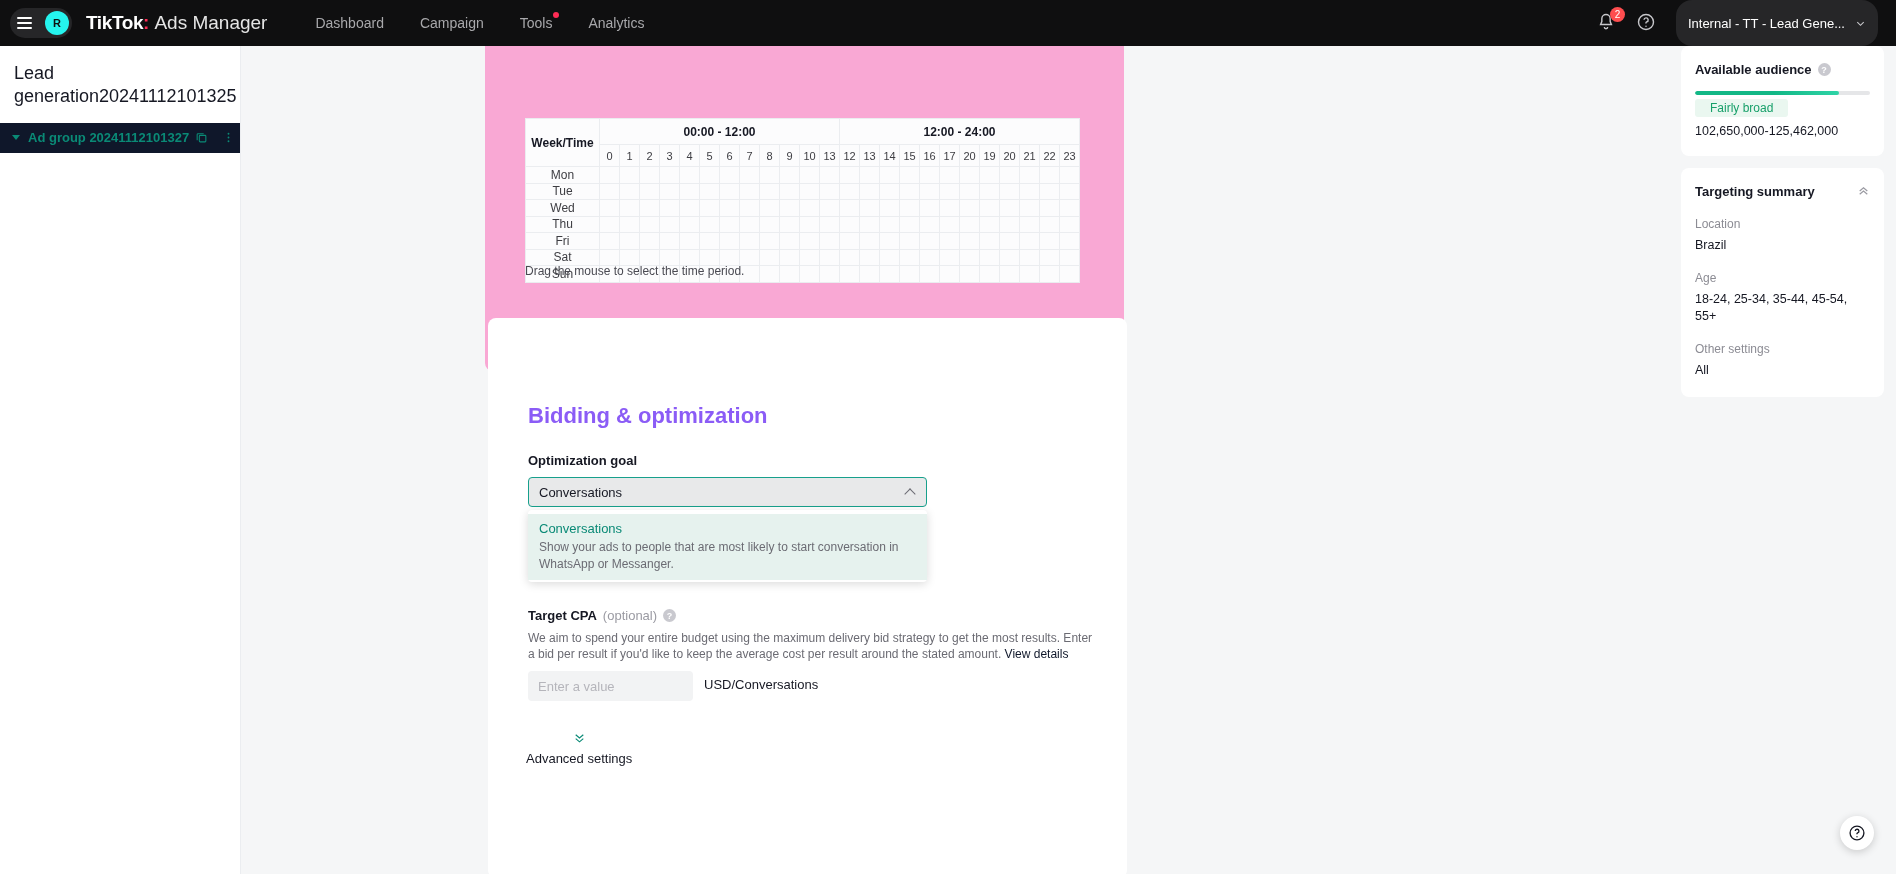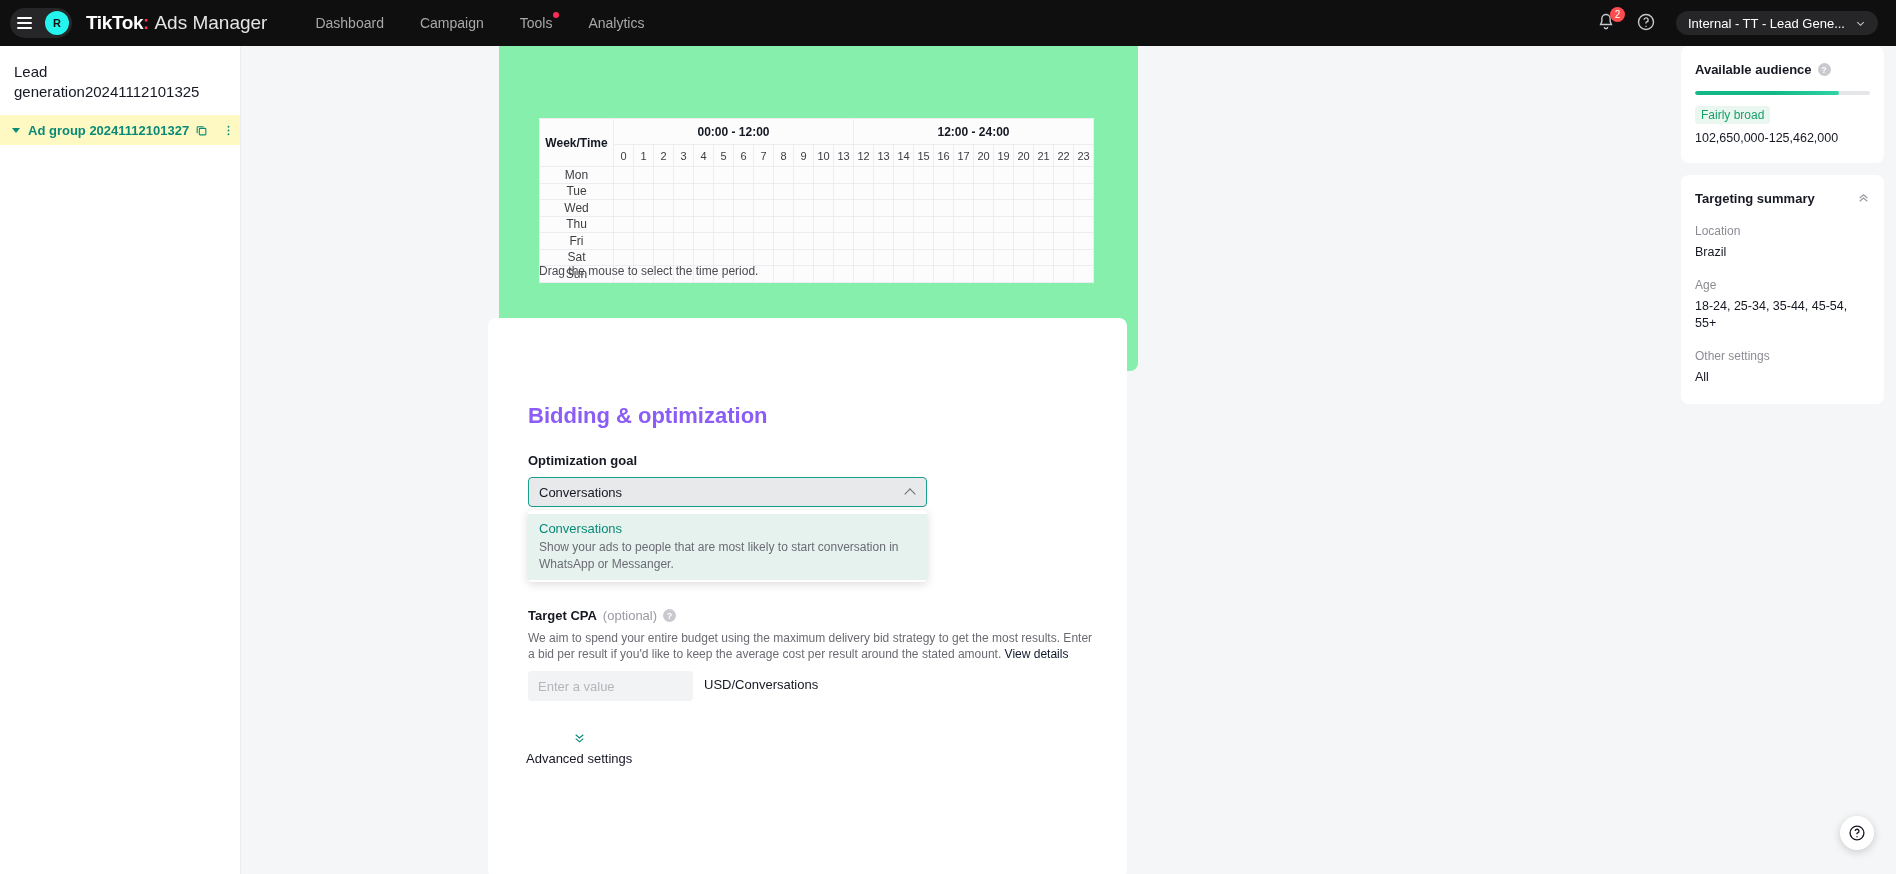--- a/index.html
+++ b/index.html
@@ -50,60 +50,60 @@
   }
   .nav-right { margin-left: auto; display: flex; align-items: center; gap: 18px; }
   .icon-btn { position: relative; cursor: pointer; width: 22px; height: 22px; }
   .badge {
     position: absolute; top: -5px; right: -7px;
     min-width: 15px; height: 15px; padding: 0 3px;
     border-radius: 8px; background: #fe4d4f; color: #fff;
     font-size: 10px; line-height: 15px; text-align: center;
   }
   .acct-pill {
-    height: 24px; border-radius: 16px; background: #262628;
+    height: 46px; border-radius: 16px; background: #262628;
     display: flex; align-items: center; gap: 10px;
     padding: 0 12px; cursor: pointer;
   }
   .acct-pill span { color: #fff; font-size: 13px; white-space: nowrap; }
 
   
   .shell { display: flex; height: 828px; }
 
   
   .sidebar {
     width: 241px; background: #fff; flex: 0 0 241px;
     border-right: 1px solid #ebedf0;
   }
   .sb-title {
-    font-size: 15px; color: #161823; font-weight: 400;
+    font-size: 18px; color: #161823; font-weight: 400;
     padding: 16px 14px 14px 14px; line-height: 1.3;
   }
   .sb-item {
     display: flex; align-items: center; gap: 6px;
     height: 30px; padding: 0 12px 0 12px;
-    background: #fef9c3; cursor: pointer;
+    background: #0f172a; cursor: pointer;
   }
   .sb-caret {
     width: 0; height: 0; border-left: 4.5px solid transparent;
     border-right: 4.5px solid transparent; border-top: 5.5px solid #0a8a76;
     margin-right: 2px;
   }
   .sb-item-label { color: #0a8a76; font-size: 13px; font-weight: bold; flex: 1; white-space: nowrap; }
   .sb-icon { color: #0a8a76; display: flex; align-items: center; cursor: pointer; }
 
   
   .center {
     flex: 1; background: #f5f6f7; position: relative;
     overflow: hidden;
   }
   .card-sched {
-    position: absolute; left: 258px; top: -40px;
+    position: absolute; left: 244px; top: -40px;
     width: 639px; height: 365px;
-    border-radius: 8px; background: #86efac;
+    border-radius: 8px; background: #f9a8d4;
   }
   .card-bid {
     position: absolute; left: 247px; top: 272px;
     width: 639px; height: 560px;
     border-radius: 8px; background: #fff;
   }
 
   
   .sched-wrap { position: absolute; left: 40px; top: 112px; }
   table.sched { border-collapse: collapse; }
@@ -216,23 +216,23 @@
   .meter {
     margin-top: 14px; height: 4px; border-radius: 2px;
     background: #e5e6e8; position: relative; overflow: hidden;
   }
   .meter-fill {
     position: absolute; left: 0; top: 0; height: 100%;
     border-radius: 2px;
     background: linear-gradient(90deg,#12b886 0%,#12b886 55%,#2fd4a7 100%);
   }
   .broad-chip {
-    display: inline-block; margin-top: 11px;
+    display: inline-block; margin-top: 4px;
     background: #eaf7f0; color: #18a06a;
-    font-size: 12px; border-radius: 3px; padding: 2px 6px;
+    font-size: 12px; border-radius: 3px; padding: 2px 15px;
   }
   .aud-num { margin-top: 7px; font-size: 12.5px; color: #161823; }
   .rfield { margin-top: 16px; }
   .rfield:first-of-type { margin-top: 18px; }
   .rf-label { font-size: 12px; color: #8c8c94; margin-bottom: 6px; }
   .rf-val { font-size: 12.5px; color: #161823; line-height: 1.4; }
 
   
   .help-fab {
     position: fixed; right: 22px; bottom: 24px;

